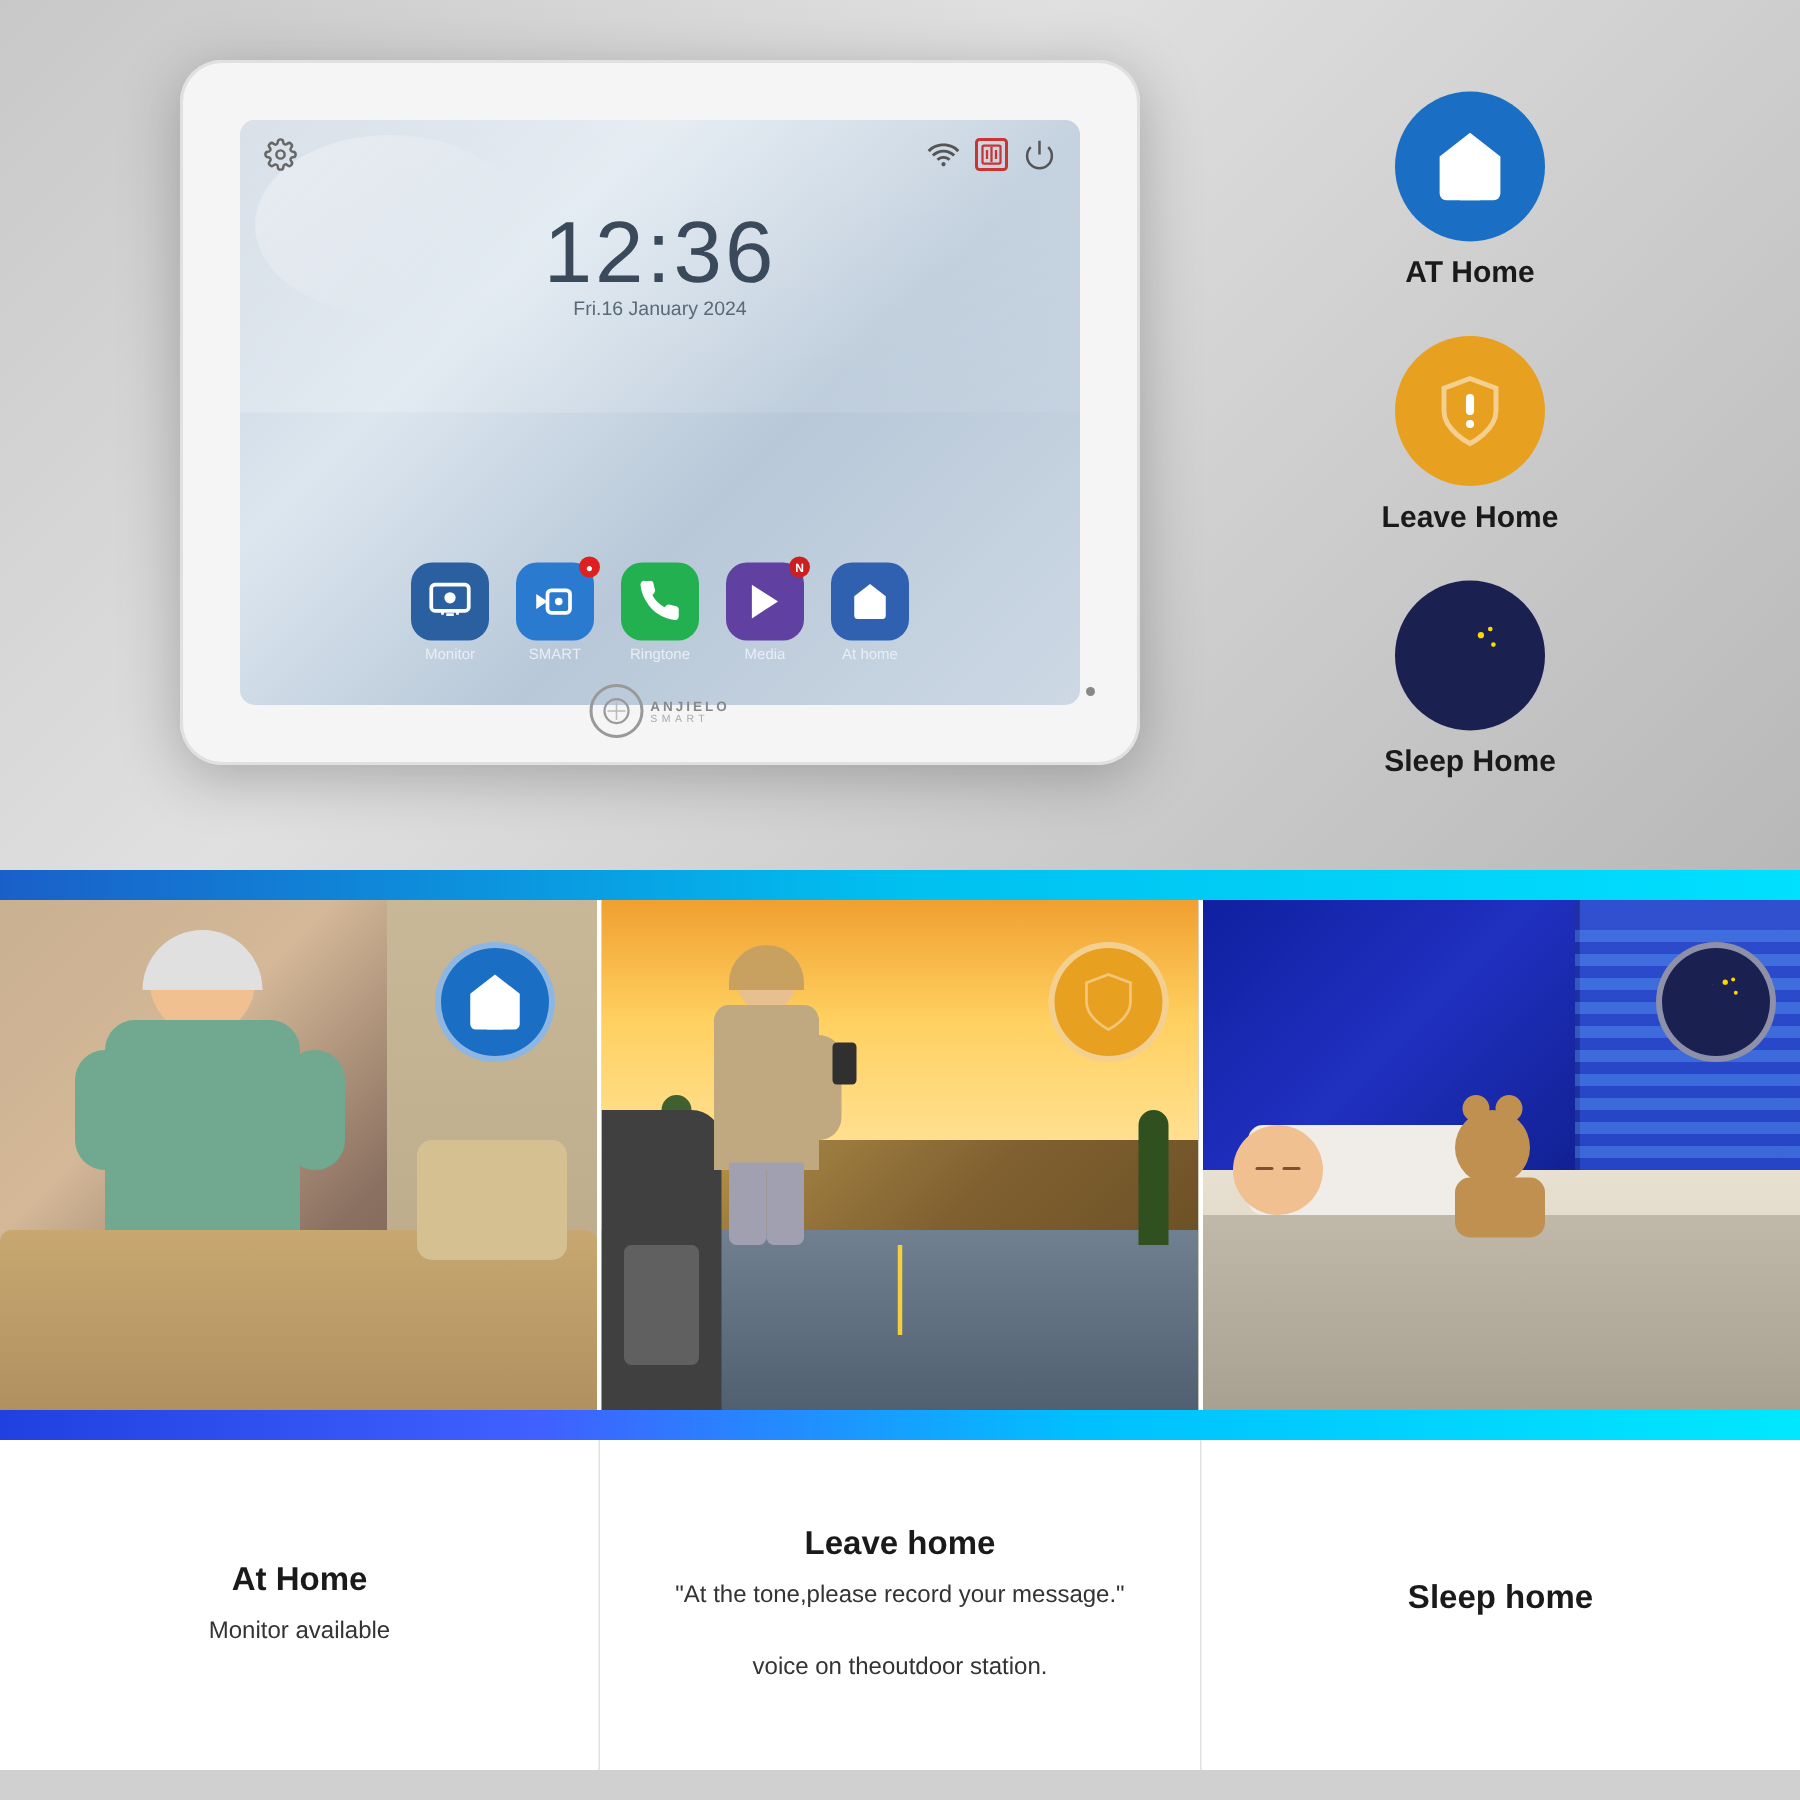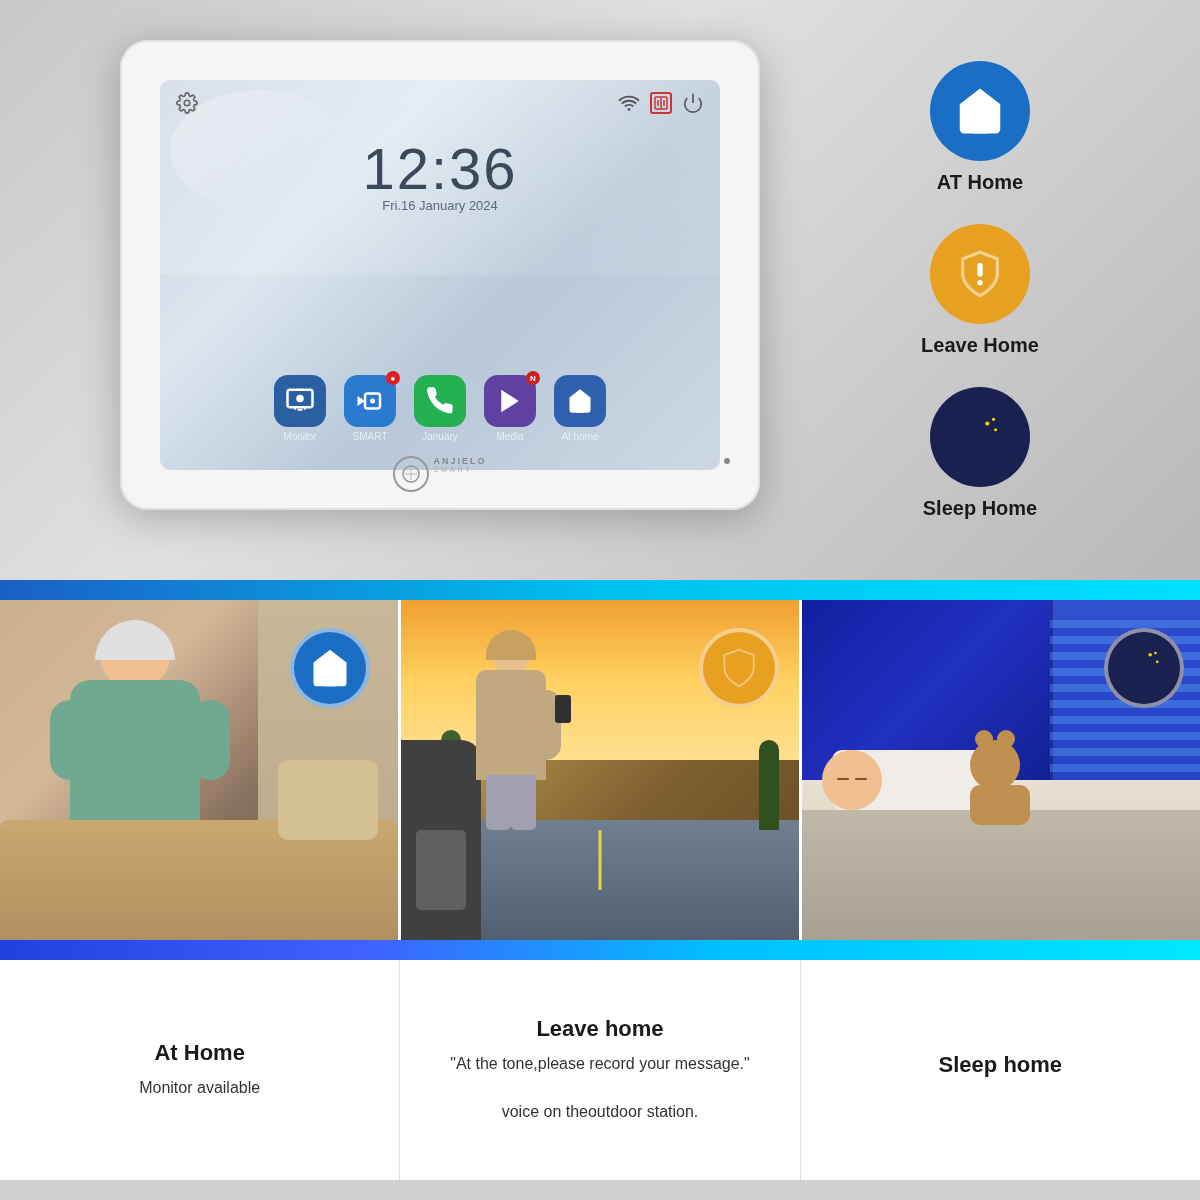--- a/index.html
+++ b/index.html
@@ -391,21 +391,21 @@
             </div>
             <span class="app-icon-label">SMART</span>
           </div>
 
           <div class="app-icon">
             <div class="app-icon-img app-intercom">
               <svg width="30" height="30" viewBox="0 0 24 24" fill="white">
                 <path d="M22 16.92v3a2 2 0 0 1-2.18 2 19.79 19.79 0 0 1-8.63-3.07A19.5 19.5 0 0 1 4.69 12 19.79 19.79 0 0 1 1.61 3.38 2 2 0 0 1 3.59 1h3a2 2 0 0 1 2 1.72c.127.96.361 1.903.7 2.81a2 2 0 0 1-.45 2.11L7.91 8.56a16 16 0 0 0 6.53 6.53l.92-.92a2 2 0 0 1 2.11-.45c.907.339 1.85.573 2.81.7A2 2 0 0 1 22 16.92z"></path>
               </svg>
             </div>
-            <span class="app-icon-label">January</span>
+            <span class="app-icon-label">Ringtone</span>
           </div>
 
           <div class="app-icon">
             <div class="app-icon-img app-media" style="position:relative">
               <svg width="30" height="30" viewBox="0 0 24 24" fill="white">
                 <polygon points="5,3 19,12 5,21" fill="white"></polygon>
               </svg>
               <div class="badge badge-n">N</div>
             </div>
             <span class="app-icon-label">Media</span>
@@ -418,21 +418,21 @@
                 <polyline points="9,22 9,12 15,12 15,22"></polyline>
               </svg>
             </div>
             <span class="app-icon-label">At home</span>
           </div>
         </div>
       </div>
 
       <div class="device-bottom">
         <div class="brand-logo">
-          <div style="display:flex;align-items:flex-start;gap:4px;">
+          <div style="display:flex;align-items:center;gap:4px;">
             <div class="brand-circle">
               <svg width="20" height="20" viewBox="0 0 20 20" fill="none" stroke="#999" stroke-width="1.5">
                 <circle cx="10" cy="10" r="8"></circle>
                 <path d="M10 4v12M4 10h12" stroke="#bbb" stroke-width="1"></path>
               </svg>
             </div>
             <div>
               <div class="brand-text-top">ANJIELO</div>
               <div class="brand-text-bot">SMART</div>
             </div>

